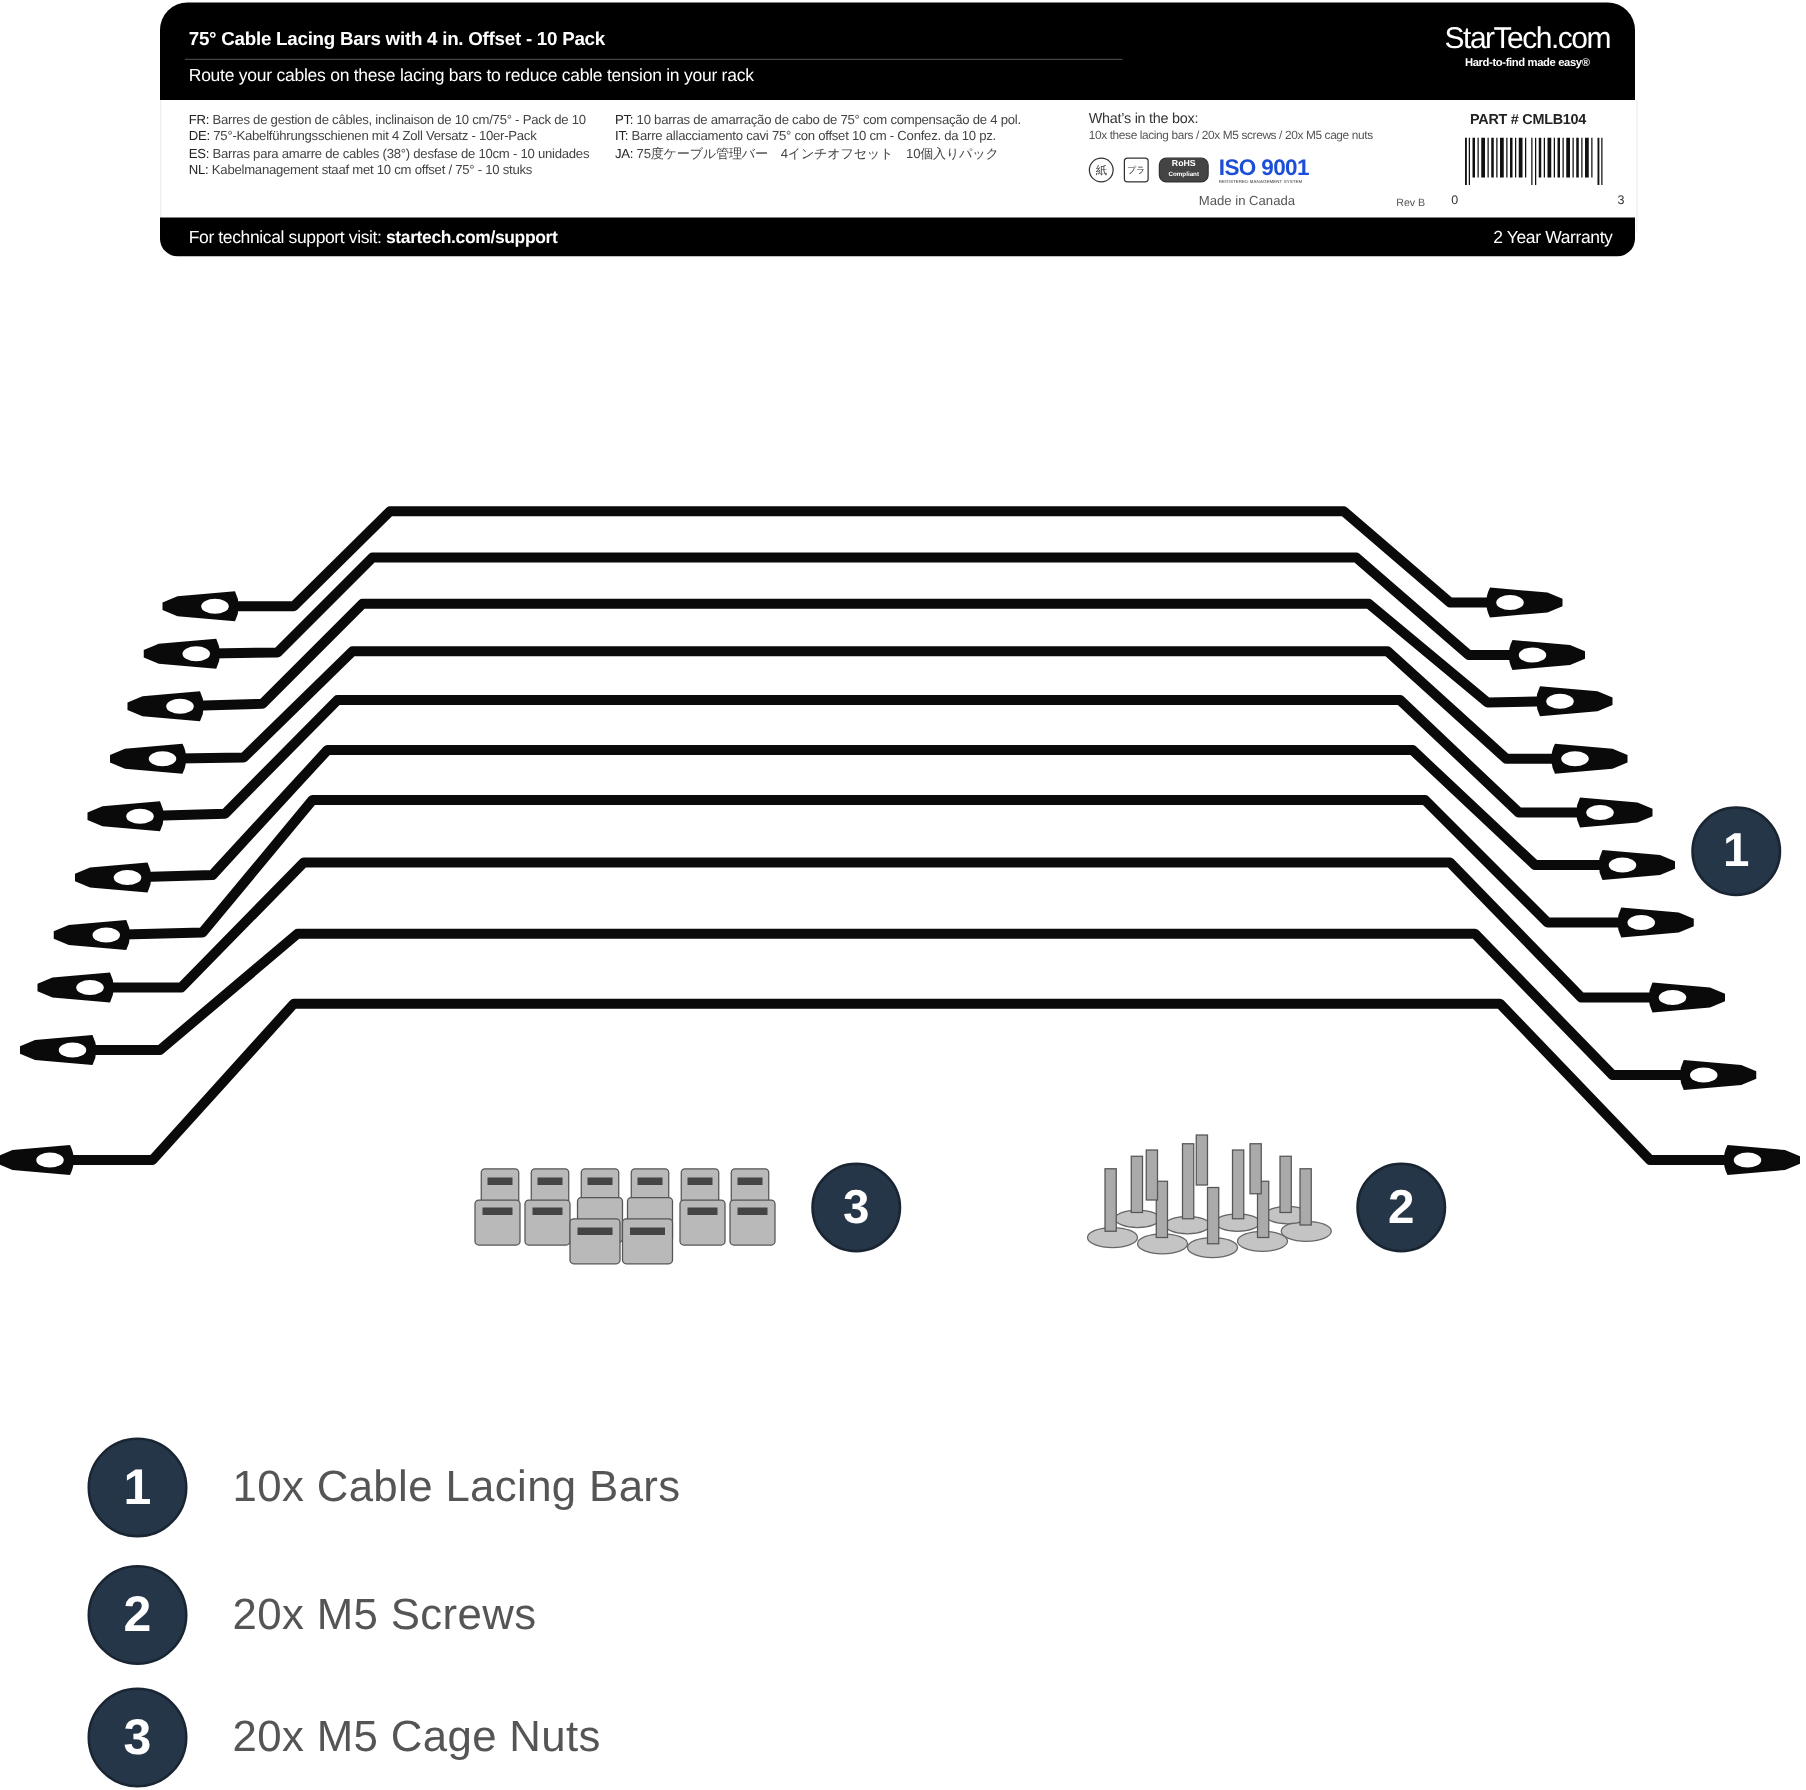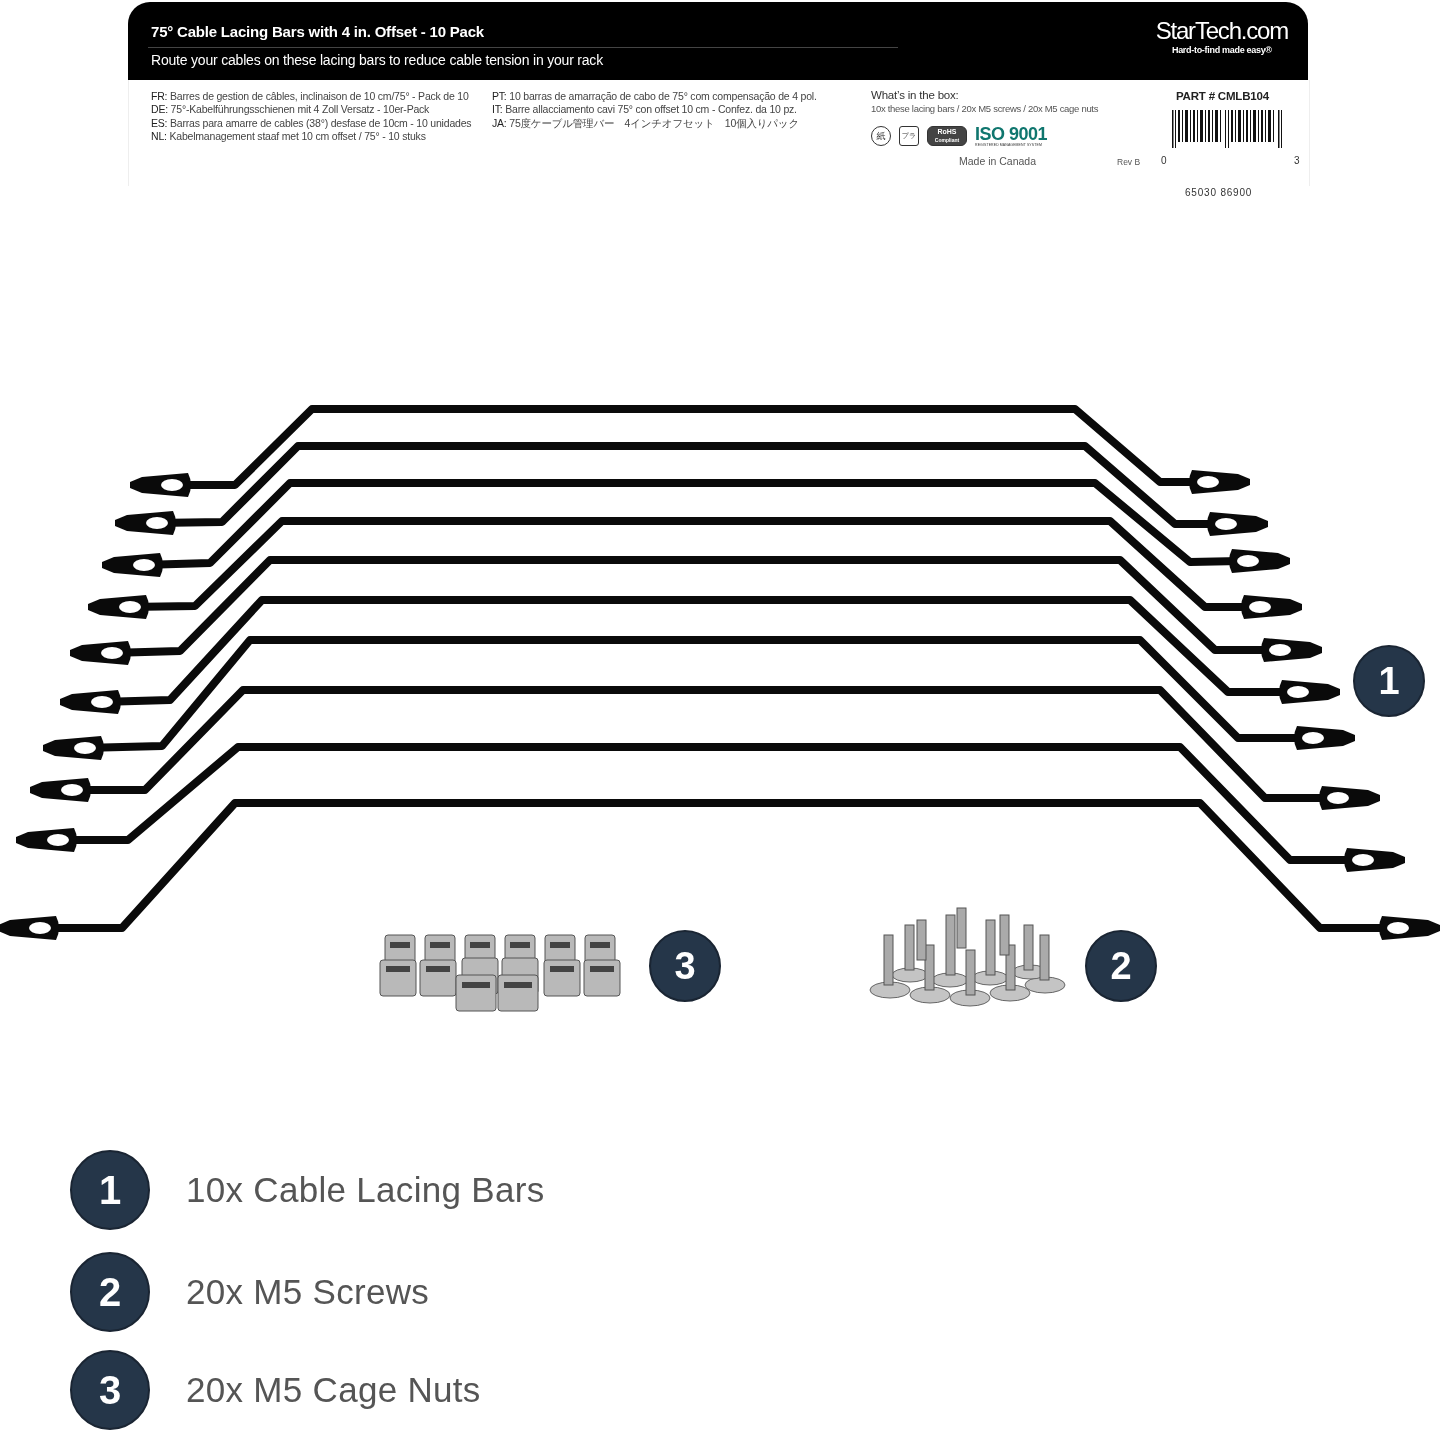--- a/index.html
+++ b/index.html
@@ -22,21 +22,21 @@
   .col2 { left:363px; }
 
   .box-info { position:absolute; left:742px; top:9px; }
   .box-title { font-size:11.5px; color:#333; letter-spacing:-0.2px; }
   .box-contents { font-size:9.5px; color:#555; letter-spacing:-0.3px; margin-top:2px; }
   .certs { position:absolute; left:742px; top:45px; display:flex; align-items:center; gap:8px; }
   .cert-icon { width:20px; height:20px; border:1.5px solid #333; border-radius:50%; font-size:9px; display:flex; align-items:center; justify-content:center; color:#333; box-sizing:border-box; }
   .cert-icon.sq { border-radius:3px; }
   .rohs { width:40px; height:20px; border:1.5px solid #333; border-radius:6px; background:#444; color:#fff; font-size:7px; line-height:8px; text-align:center; font-weight:bold; box-sizing:border-box; padding-top:1px; }
   .iso { display:flex; flex-direction:column; line-height:1; }
-  .iso-main { font-size:18px; font-weight:bold; color:#0f766e; letter-spacing:-0.5px; }
+  .iso-main { font-size:18px; font-weight:bold; color:#1d4ed8; letter-spacing:-0.5px; }
   .iso-sub { font-size:3.5px; color:#333; letter-spacing:0.1px; margin-top:1px; }
   .made-in { position:absolute; left:830px; top:75px; font-size:10.5px; color:#555; }
   .rev { position:absolute; left:988px; top:77px; font-size:8.5px; color:#555; }
 
   .part { position:absolute; left:1047px; top:10px; font-size:11.5px; font-weight:bold; color:#222; letter-spacing:-0.2px; }
   .barcode { position:absolute; left:1043px; top:30px; width:112px; height:38px; }
   .bc-digit { position:absolute; top:75px; font-size:10px; color:#333; }
   .bc-left { left:1032px; }
   .bc-mid { left:1056px; letter-spacing:0.8px;margin-top:32px; }
   .bc-right { left:1165px; }
@@ -138,20 +138,24 @@
           <rect x="101" y="0" width="1" height="32"></rect>
         <rect x="106" y="0" width="1.5" height="38"></rect>
           <rect x="109" y="0" width="1" height="38"></rect>
       </g>
     </svg>
     <div class="bc-digit bc-left">0</div>
     <div class="bc-digit bc-mid">65030 86900</div>
     <div class="bc-digit bc-right">3</div>
   </div>
 
+  <div class="label-bottom">
+    <div class="support"><span>For technical support visit: </span><b>startech.com/support</b></div>
+    <div class="warranty">2 Year Warranty</div>
+  </div>
 </div>
 
 <div class="product">
   <svg width="1445" height="660" viewBox="0 380 1445 660">
     <defs>
       <g id="eyelet">
         <path d="M-28,-12 L18,-8 L30,-3 L30,3 L18,8 L-28,12 Q-34,0 -28,-12 Z" fill="#0a0a0a"></path>
         <ellipse cx="-12" cy="0" rx="11" ry="6" fill="#ffffff"></ellipse>
       </g>
     </defs>

